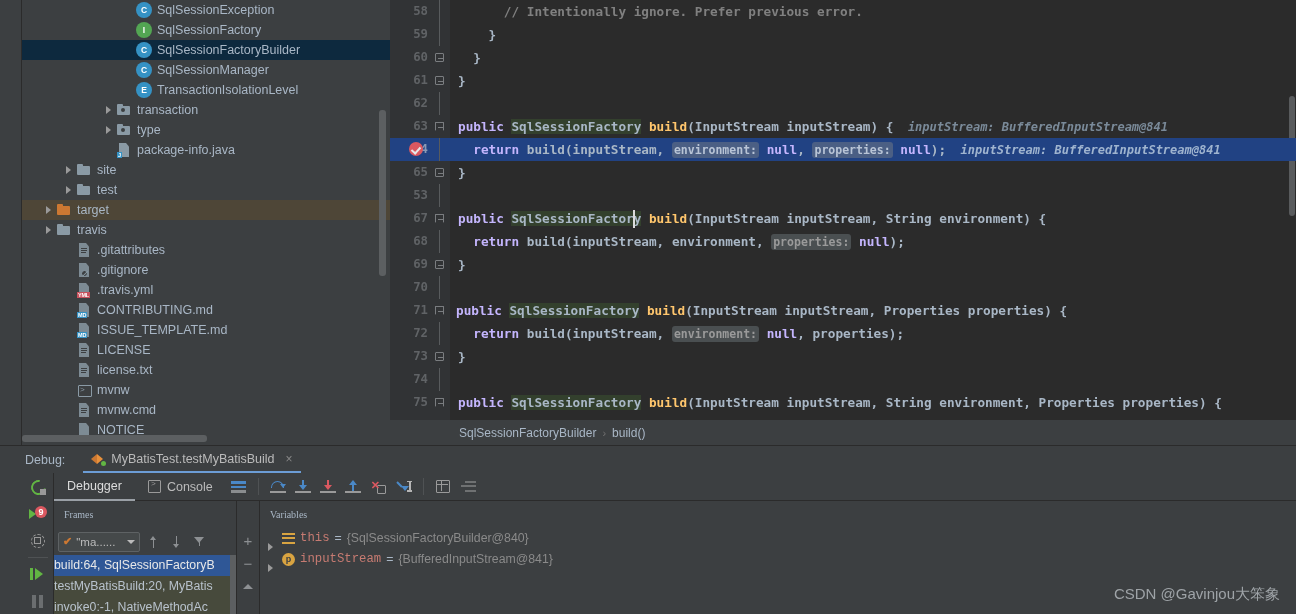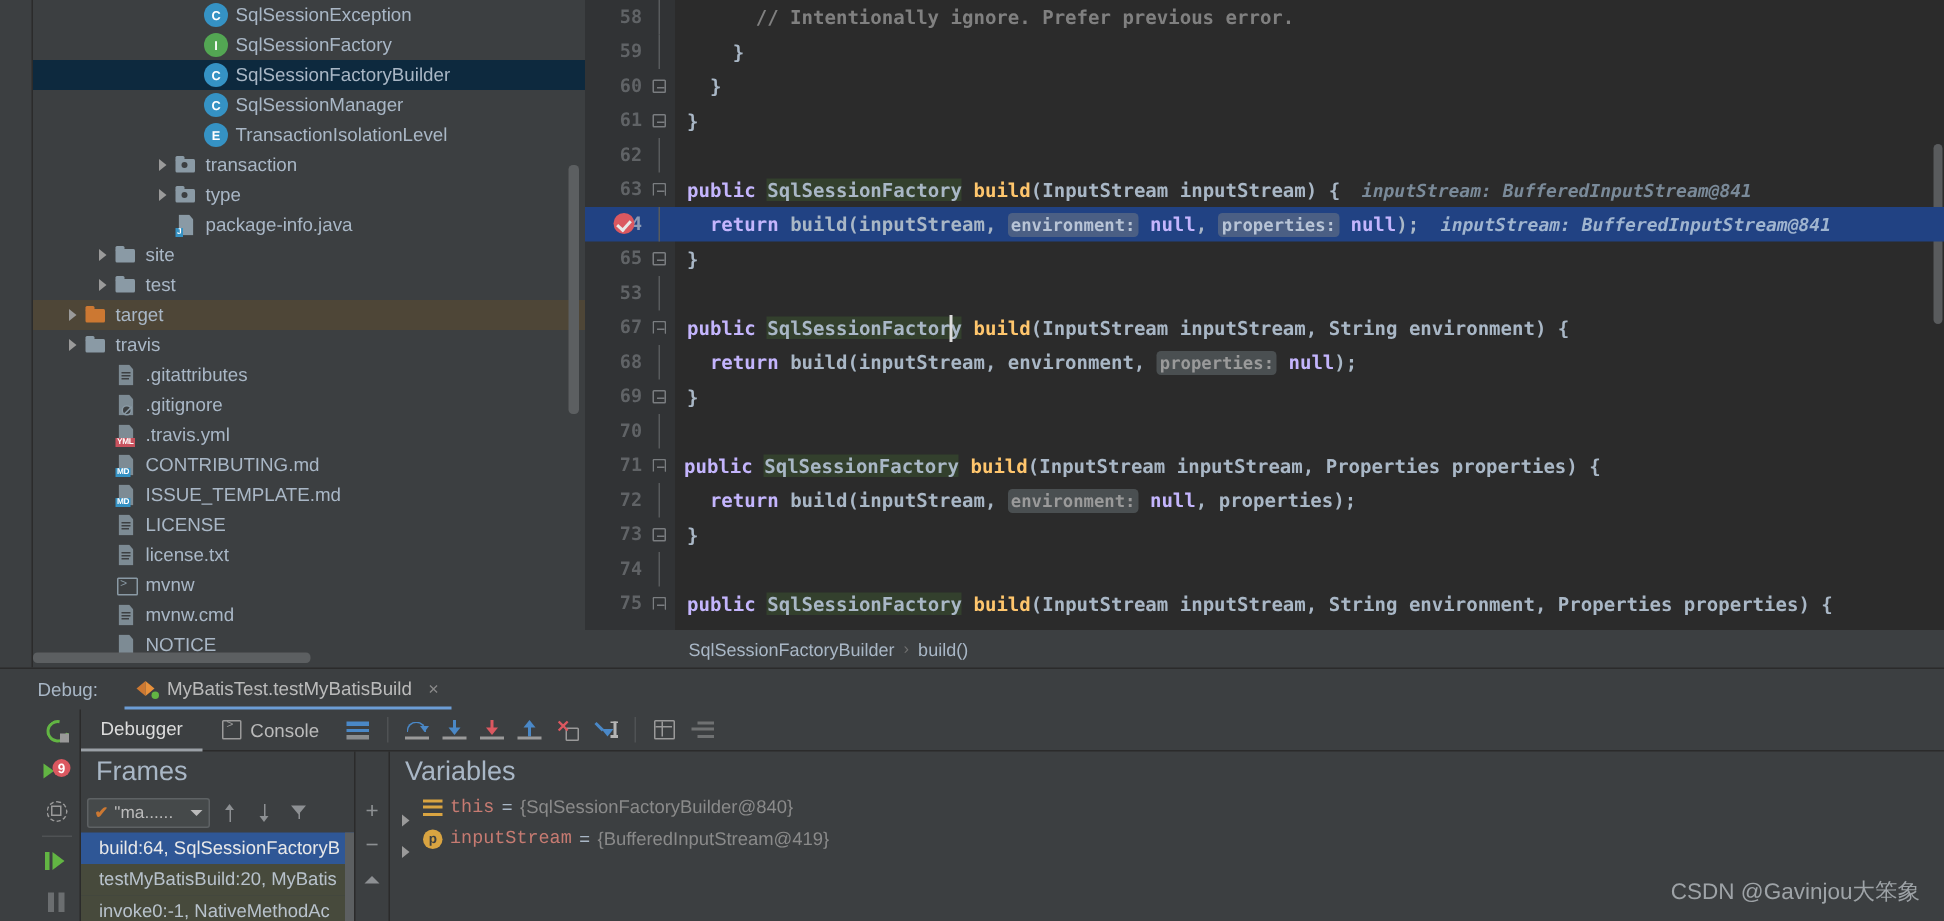--- a/index.html
+++ b/index.html
@@ -318,21 +318,21 @@
   .ic-layout i{ position:absolute; height:2px; background:#9a9a9a; display:block; }
   .ic-layout i:nth-child(1){ left:4px; top:0; width:11px; }
   .ic-layout i:nth-child(2){ left:0; top:4.5px; width:15px; }
   .ic-layout i:nth-child(3){ left:4px; top:9px; width:11px; }
 
   
   .frames-pane{
     position:absolute; left:54px; top:55px; width:183px; height:114px;
     border-right:1px solid #2b2b2b;
   }
-  .pane-header{ height:27px; line-height:27px; padding-left:10px; color:#a9b7c6; font-size:18px; }
+  .pane-header{ height:27px; line-height:27px; padding-left:10px; color:#a9b7c6; font-size:10px;font-family:Liberation Serif, serif; }
   .frames-toolbar{
     height:27px; display:flex; align-items:center; gap:4px; padding-left:4px;
   }
   .thread-combo{
     display:flex; align-items:center; gap:4px; height:20px;
     background:#45494a; border:1px solid #5e6264; border-radius:2px; padding:0 4px; min-width:82px;
   }
   .thread-combo .chk{ color:#cc7832; font-size:11px; font-weight:bold; }
   .thread-combo .t{ color:#bbb; font-size:11.5px; }
   .thread-combo .cv{ margin-left:auto; border-left:4px solid transparent; border-right:4px solid transparent;
@@ -346,21 +346,21 @@
   .ic-down-s .h{ position:absolute; left:1px; bottom:0; border-left:3.5px solid transparent;
     border-right:3.5px solid transparent; border-top:4px solid #8d9093; }
   .ic-down-s .s{ top:0; }
   .ic-filter{ position:relative; width:11px; height:11px; }
   .ic-filter::before{ content:""; position:absolute; left:0; top:1px;
     border-left:5.5px solid transparent; border-right:5.5px solid transparent; border-top:6px solid #8d9093; }
   .ic-filter::after{ content:""; position:absolute; left:4.7px; top:6px; width:1.6px; height:4px; background:#8d9093; }
 
   .frames-list{ position:relative; }
   .frame-row{
-    height:21px; line-height:21px; padding-left:12px; color:#b8c2cc; font-size:12.3px;
+    height:21px; line-height:21px; color:#b8c2cc; font-size:12.3px;
     white-space:nowrap; overflow:hidden;
   }
   .frame-row.sel{ background:#2f5796; color:#e8e8e8; }
   .frame-row.dim{ background:#474a3c; }
   .frame-row.dim2{ background:#474a3c; }
   .frames-sb{ position:absolute; right:0; top:0; width:6px; height:64px; background:#5c5f61; }
 
   
   .vars-side{
     position:absolute; left:237px; top:55px; width:22px; height:114px;
@@ -759,20 +759,20 @@
             </span>
             <span class="var-name">this</span>
             <span class="var-eq">=</span>
             <span class="var-val">{SqlSessionFactoryBuilder@840}</span>
           </div>
           <div class="var-row">
             <span class="var-tri"></span>
             <span class="ic-param">p</span>
             <span class="var-name">inputStream</span>
             <span class="var-eq">=</span>
-            <span class="var-val">{BufferedInputStream@419}</span>
+            <span class="var-val">{BufferedInputStream@841}</span>
           </div>
         </div>
     </div>
 
     <div class="watermark">CSDN @Gavinjou大笨象</div>
   </div>
 </div>
 
 </body></html>

